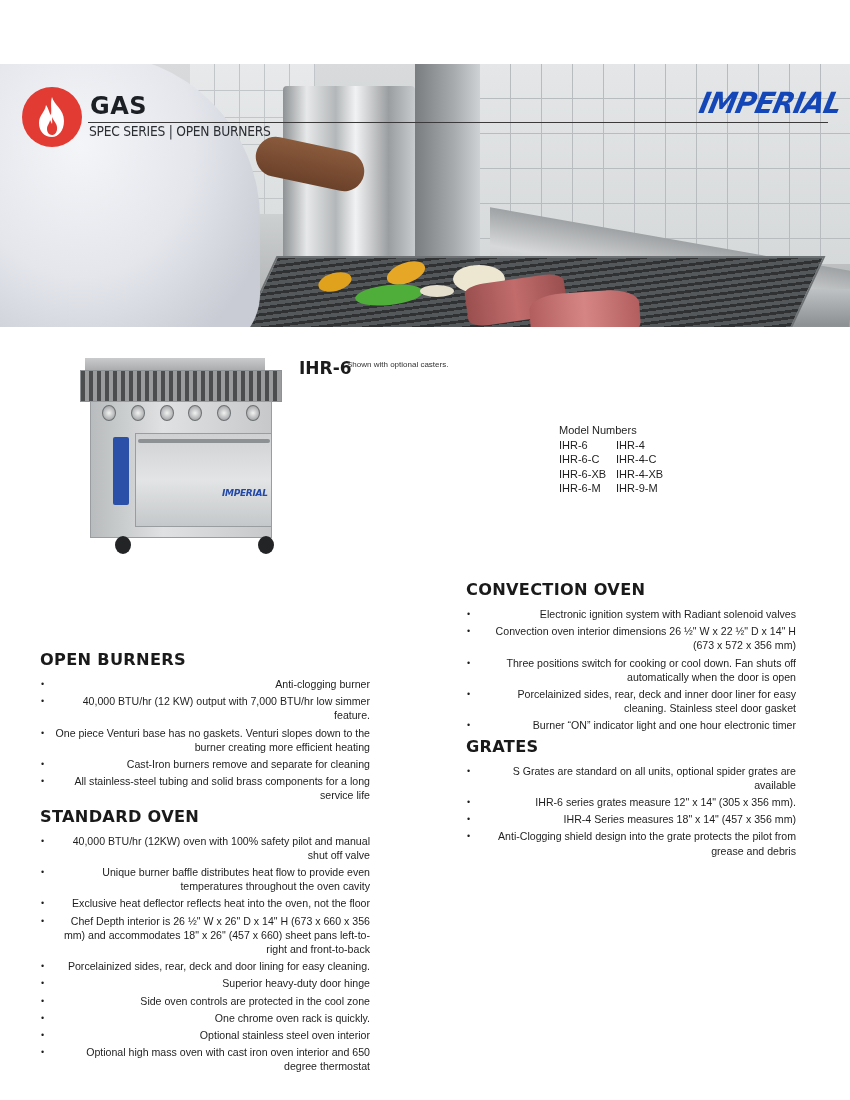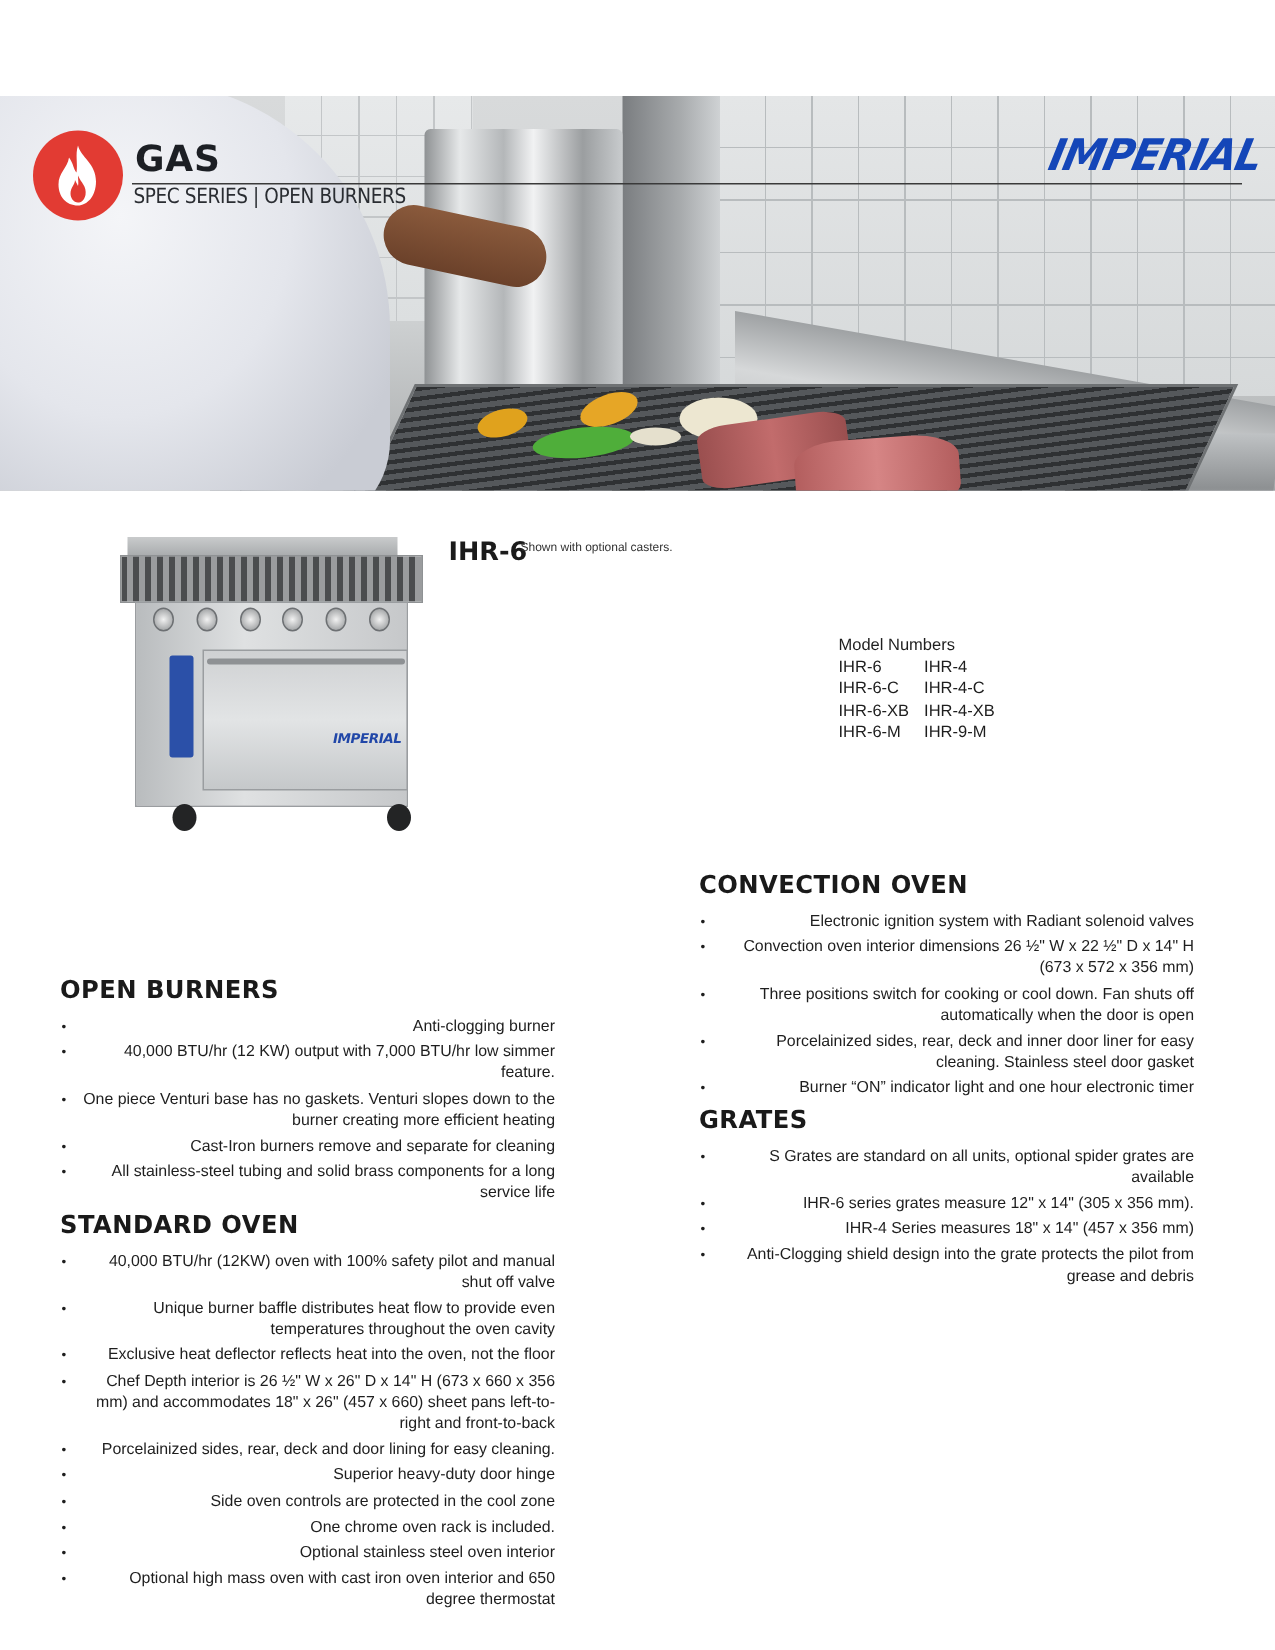--- a/index.html
+++ b/index.html
@@ -189,21 +189,21 @@
   </ul>
   <h2 class="sec-title">STANDARD OVEN</h2>
   <ul class="bullets">
     <li>40,000 BTU/hr (12KW) oven with 100% safety pilot and manual shut off valve</li>
     <li>Unique burner baffle distributes heat flow to provide even temperatures throughout the oven cavity</li>
     <li>Exclusive heat deflector reflects heat into the oven, not the floor</li>
     <li>Chef Depth interior is 26 ½" W x 26" D x 14" H (673 x 660 x 356 mm) and accommodates 18" x 26" (457 x 660) sheet pans left-to-right and front-to-back</li>
     <li>Porcelainized sides, rear, deck and door lining for easy cleaning.</li>
     <li>Superior heavy-duty door hinge</li>
     <li>Side oven controls are protected in the cool zone</li>
-    <li>One chrome oven rack is included.</li>
+    <li>One chrome oven rack is quickly.</li>
     <li>Optional stainless steel oven interior</li>
     <li>Optional high mass oven with cast iron oven interior and 650 degree thermostat</li>
   </ul>
 </div>
 
 <div class="col right">
   <h2 class="sec-title">CONVECTION OVEN</h2>
   <ul class="bullets">
     <li>Electronic ignition system with Radiant solenoid valves</li>
     <li>Convection oven interior dimensions 26 ½" W x 22 ½" D x 14" H (673 x 572 x 356 mm)</li>

